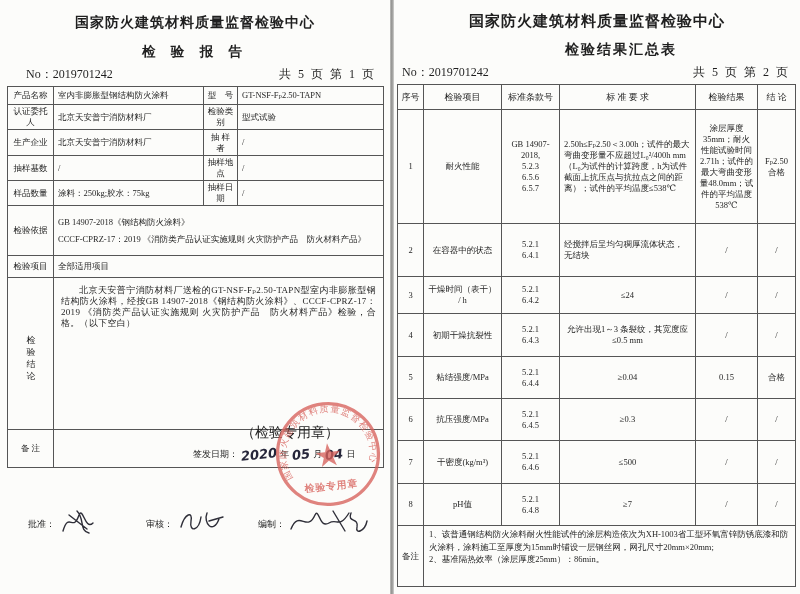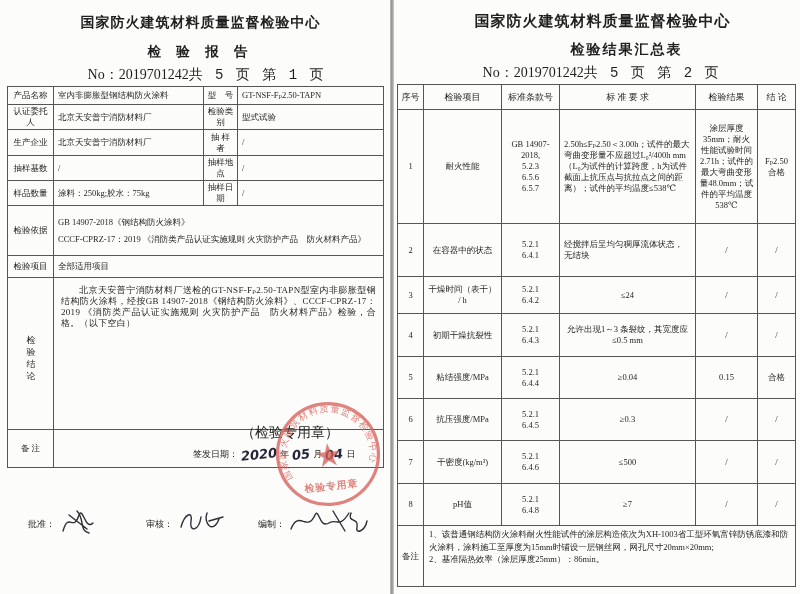--- a/index.html
+++ b/index.html
@@ -1,33 +1,33 @@
 <!DOCTYPE html>
 <html><head>
 <meta charset="utf-8">
 <style>
   html,body{margin:0;padding:0;}
   .canvas{position:relative;width:800px;height:594px;background:#e6e6e4;overflow:hidden;
           font-family:"Liberation Serif","DejaVu Serif","DejaVu Sans",serif;color:#1f1f1f;}
-  .page{position:absolute;top:0;height:594px;background:#fcfcfa;padding-left:11px;}
+  .page{position:absolute;top:0;height:594px;background:#fcfcfa;}
   .page-left{left:0;width:390px;}
   .page-right{left:394px;width:406px;}
   .gutter{position:absolute;left:390px;top:0;width:4px;height:594px;
           background:linear-gradient(90deg,#c2c2c0,#8f8f8d 45%,#d2d2d0);}
 
   .center-name{position:absolute;left:0;right:0;text-align:center;font-weight:bold;}
   .cn-l{top:14px;font-size:14px;letter-spacing:1px;}
   .cn-r{top:12px;font-size:15px;letter-spacing:1px;}
   .doc-title{position:absolute;left:0;right:0;text-align:center;font-weight:bold;}
   .dt-l{top:43px;font-size:13.5px;letter-spacing:6px;}
   .dt-r{top:41px;font-size:14px;letter-spacing:2px;margin-left:48px;}
-  .meta{position:absolute;display:flex;justify-content:center;font-size:14px;}
+  .meta{position:absolute;display:flex;justify-content:space-between;font-size:12px;}
   .meta-l{top:66px;left:26px;right:14px;}
   .meta-r{top:64px;left:8px;right:10px;}
-  .pg{letter-spacing:2px;font-family:Liberation Mono, monospace;}
+  .pg{letter-spacing:2px;}
 
   table{border-collapse:collapse;table-layout:fixed;}
   td,th{border:1px solid #555;padding:1px 3px;overflow:hidden;font-weight:normal;}
 
   
   .ltable{position:absolute;left:7px;top:86px;width:376px;font-size:8.5px;}
   .ltable td{line-height:11px;}
   .lab{text-align:center;}
   .val{text-align:left;padding-left:4px;}
   .pre{white-space:pre-line;font-family:Liberation Serif, serif;}

